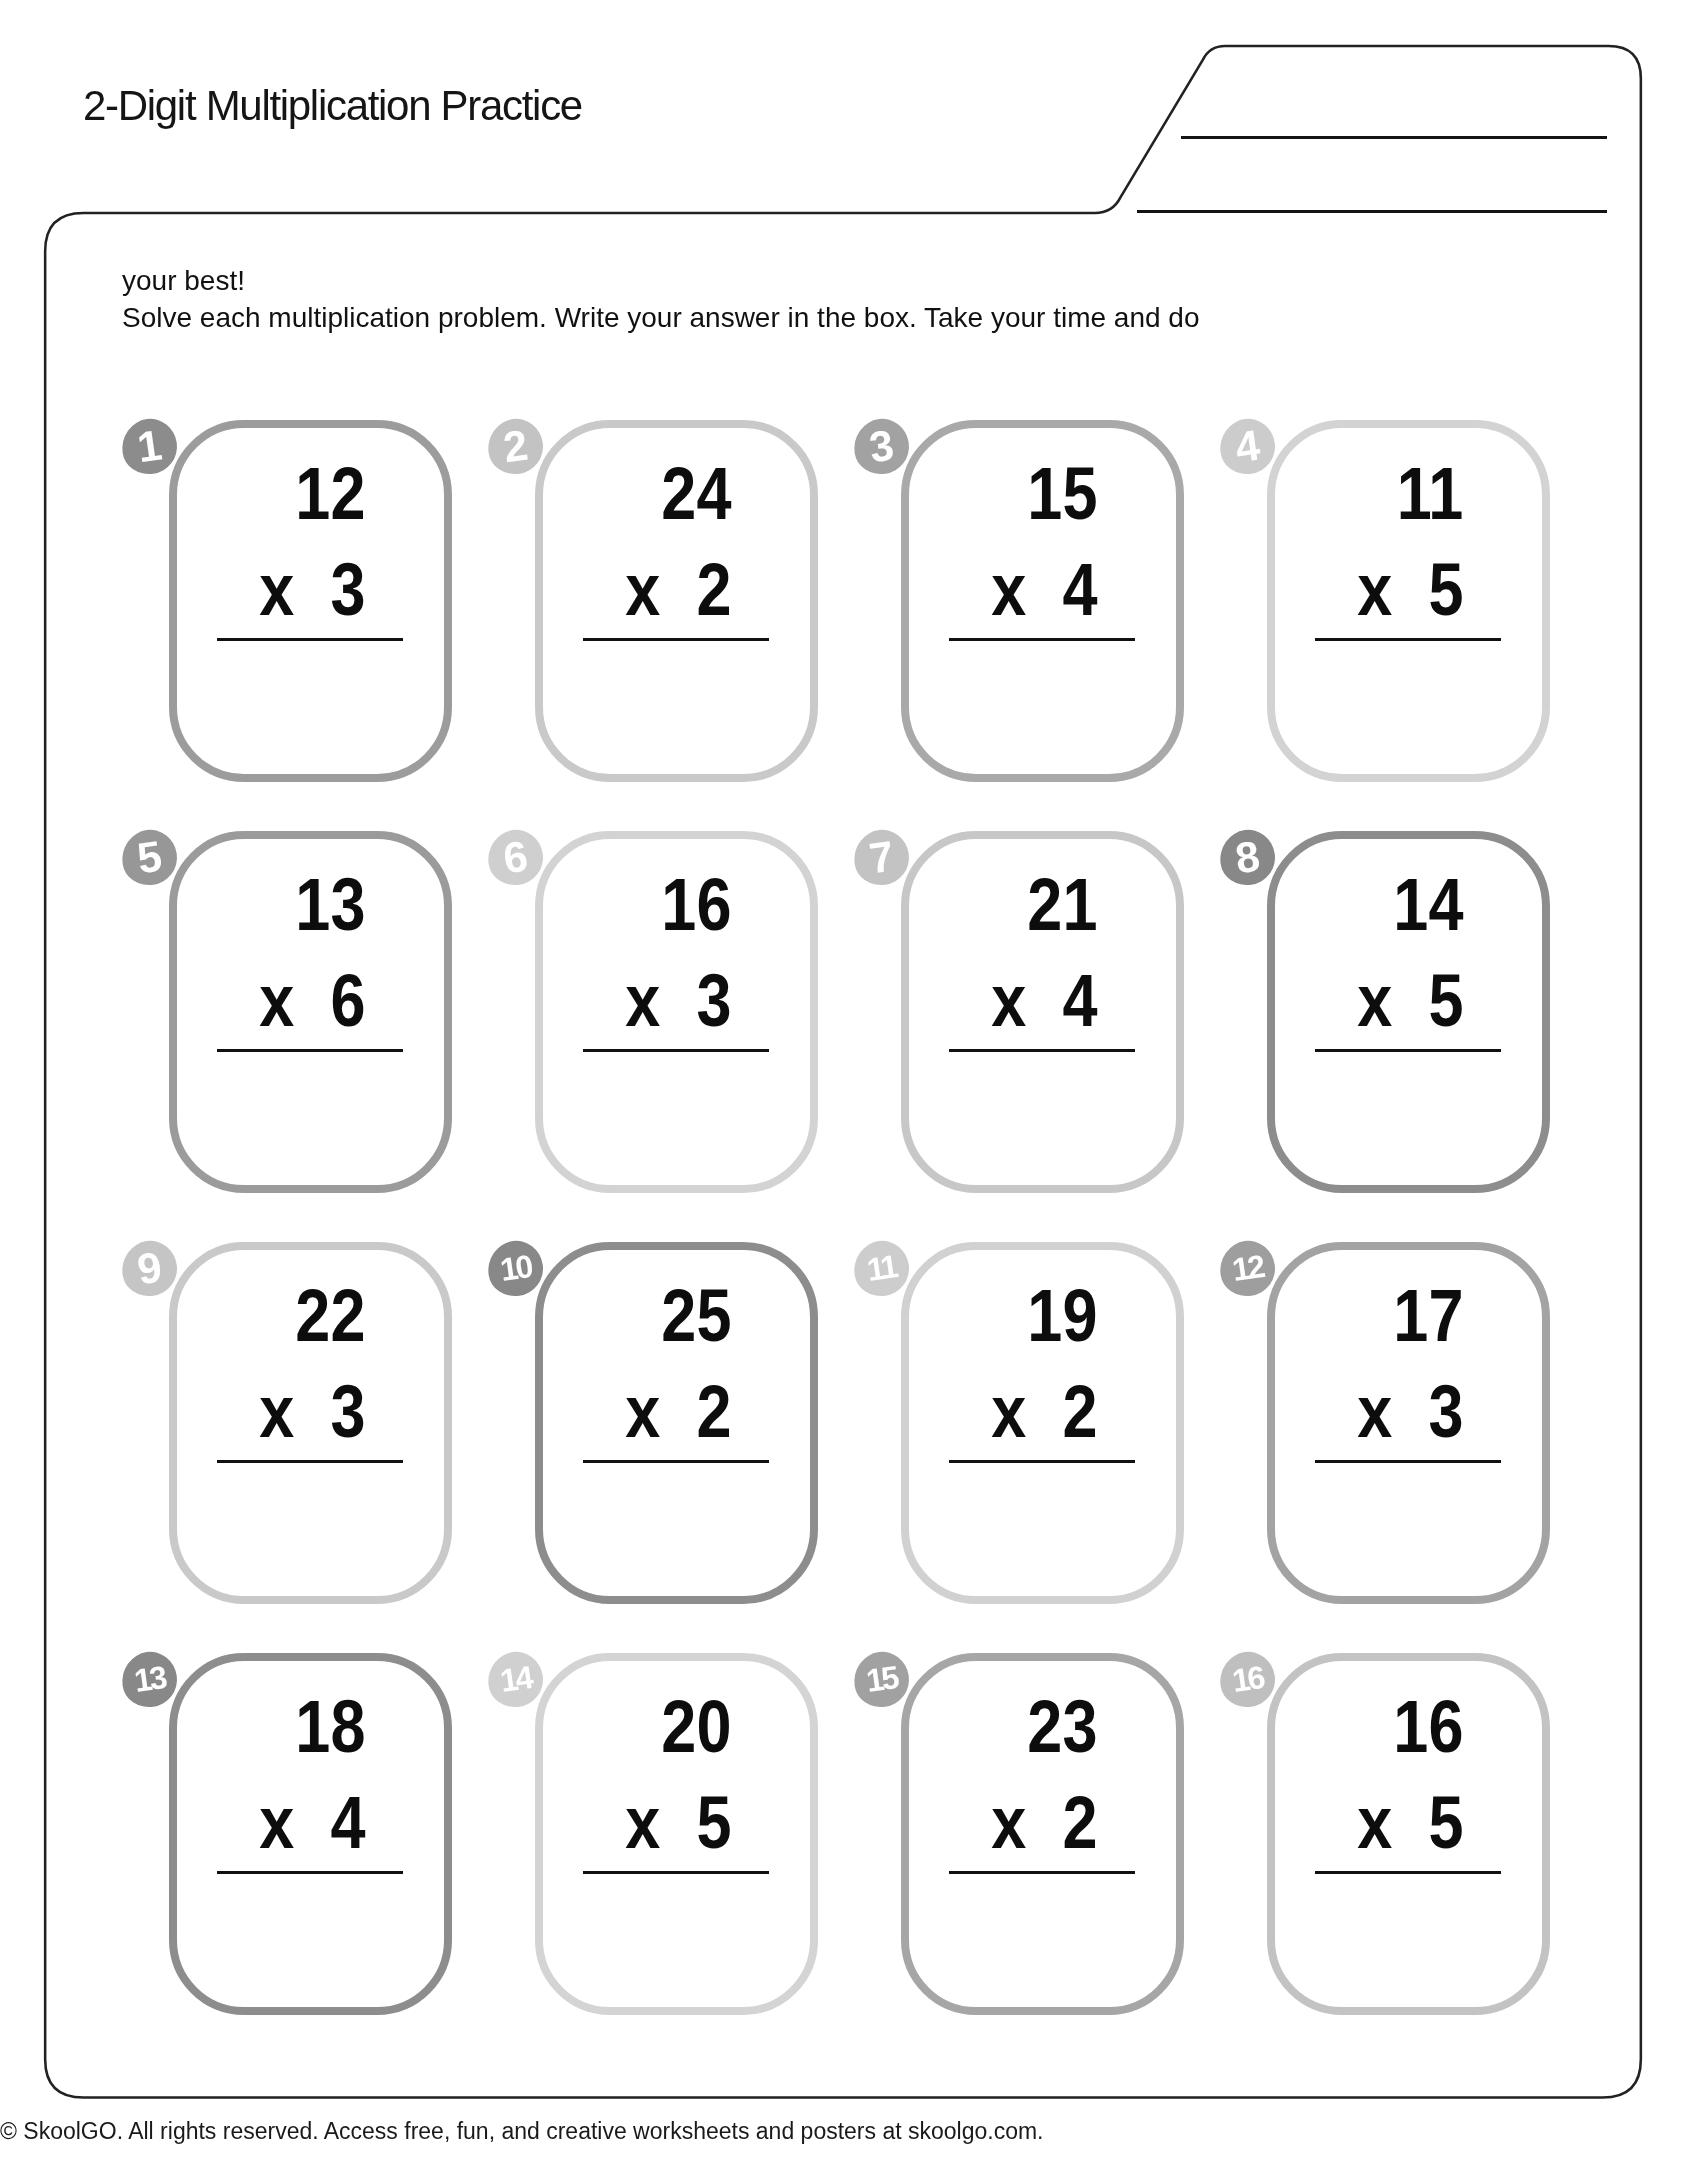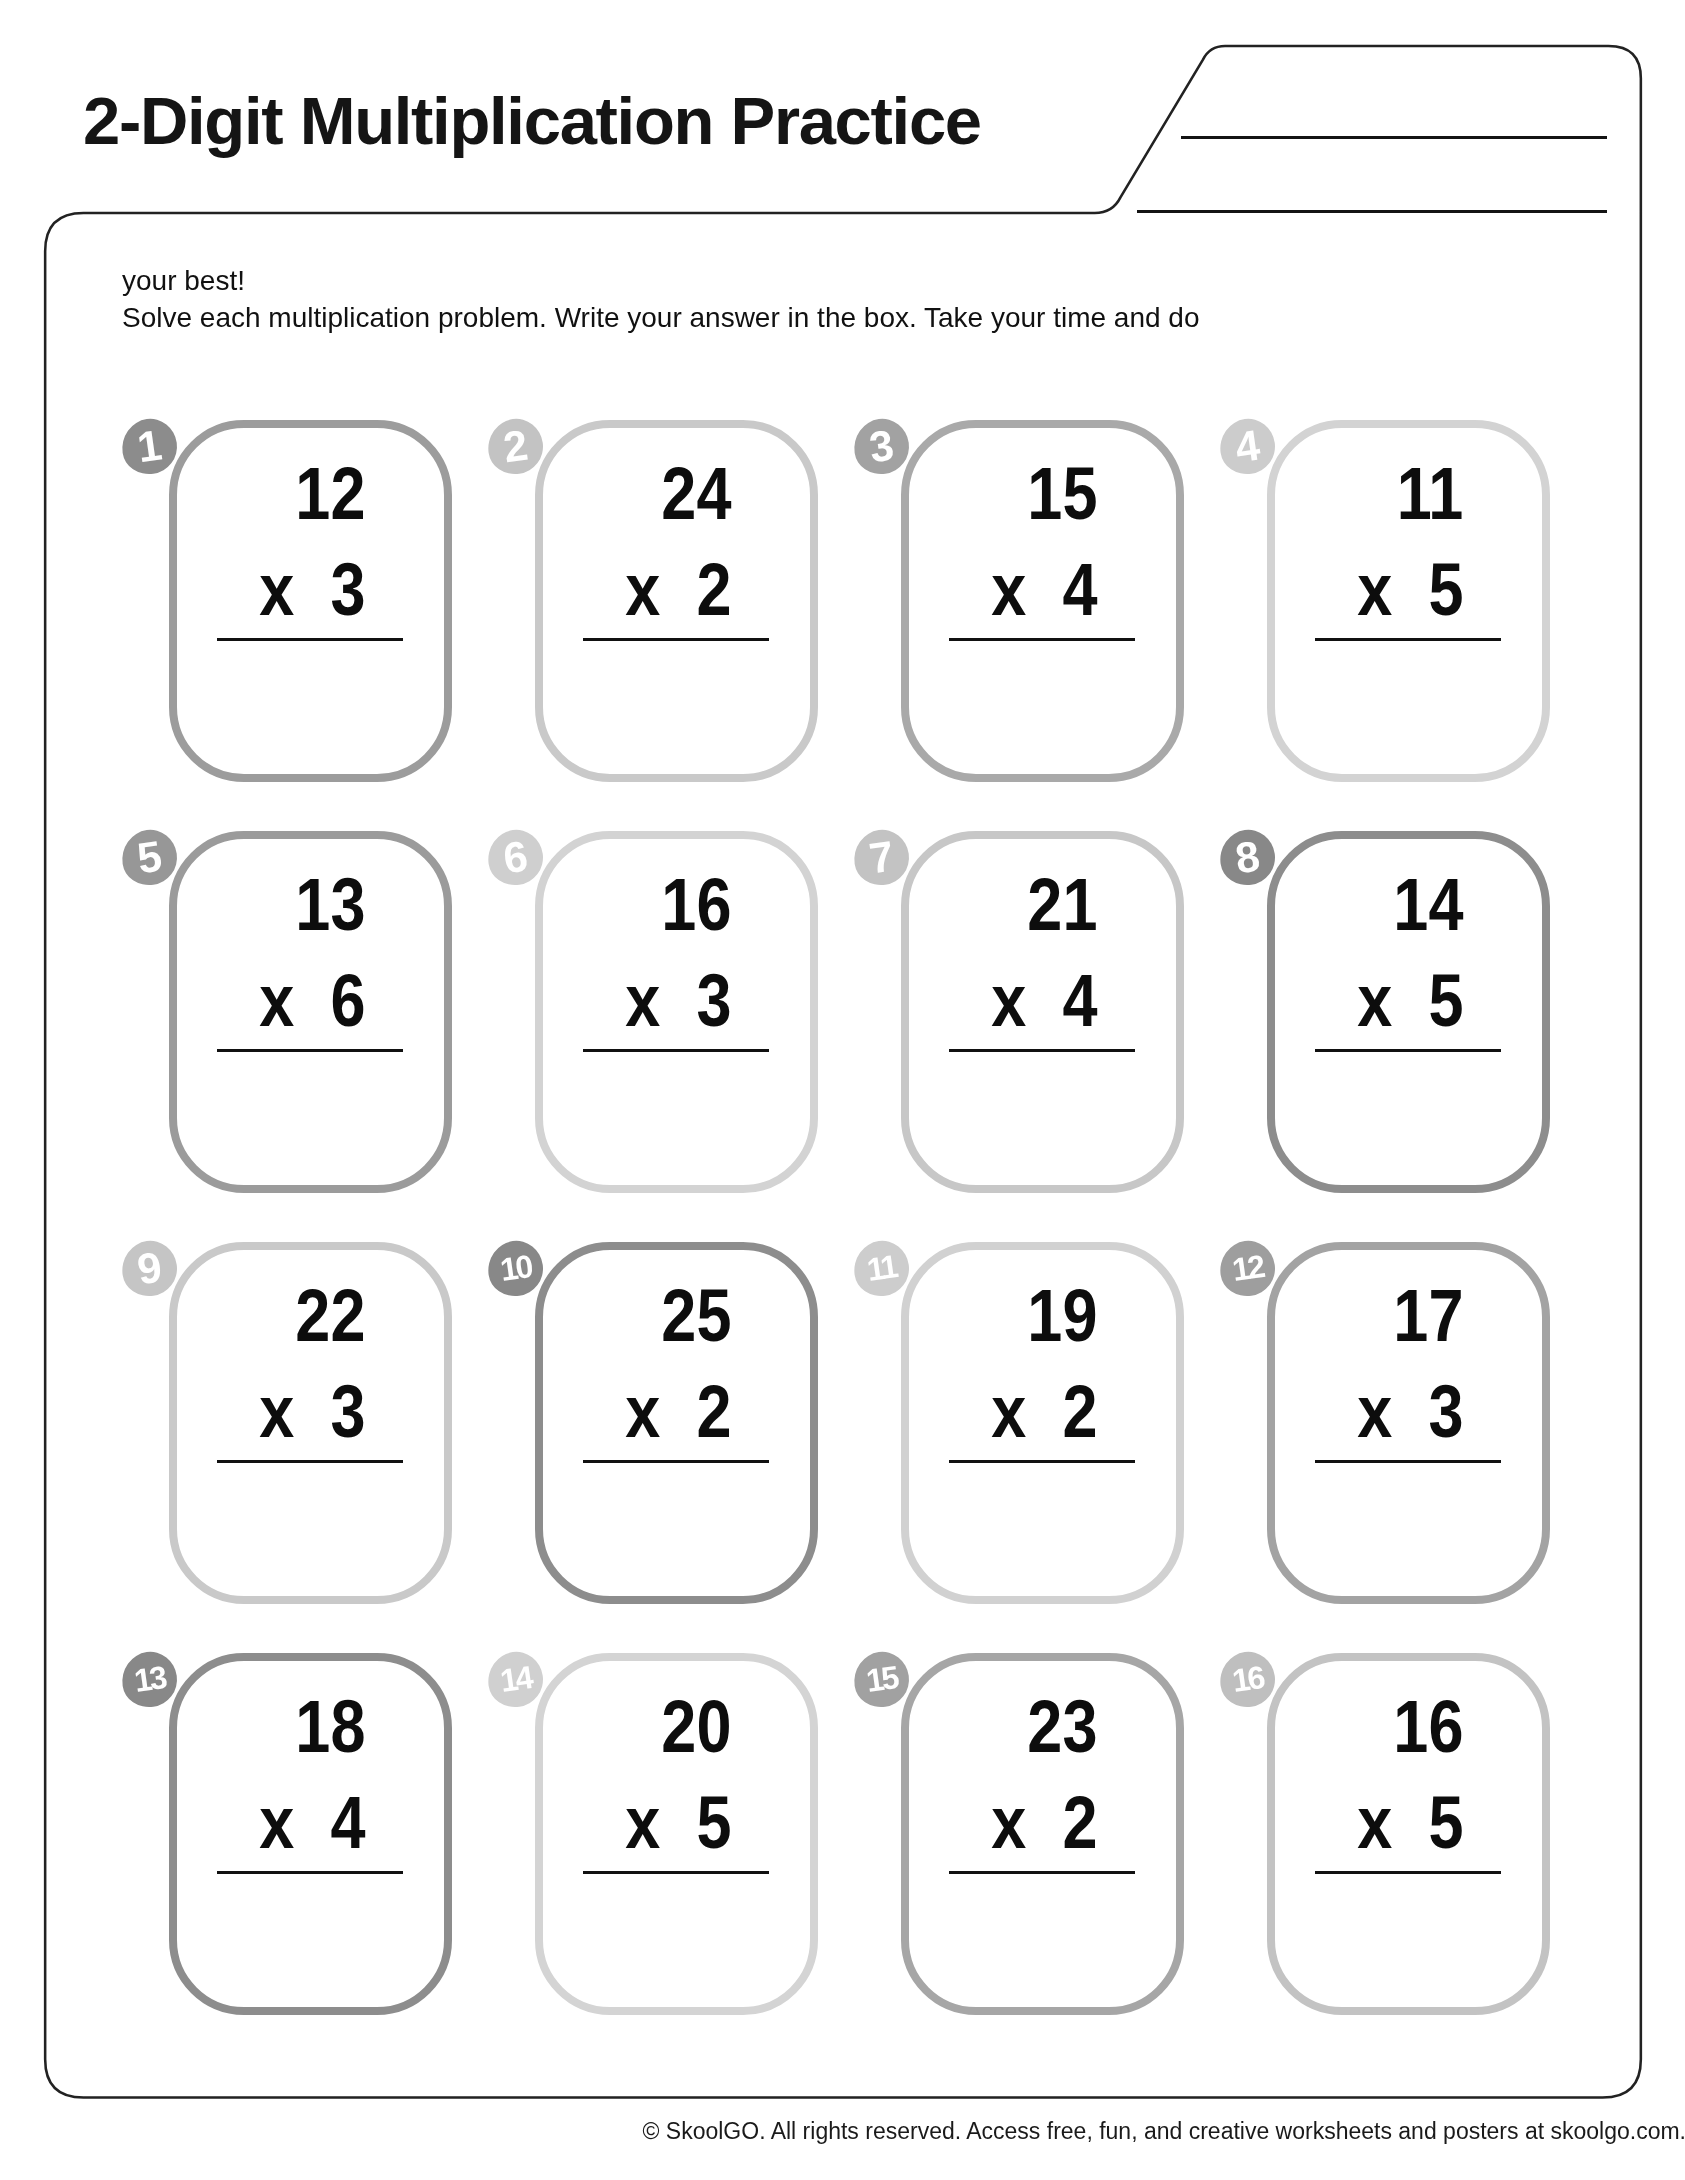--- a/index.html
+++ b/index.html
@@ -1,20 +1,20 @@
 <!DOCTYPE html>
 <html style="font-size:13.6px"><head>
 <meta charset="utf-8">
 <style>
   html,body{margin:0;padding:0;background:#fff;}
   .page{position:relative;width:1686px;height:2181px;background:#ffffff;overflow:hidden;
         font-family:"Liberation Sans",sans-serif;color:#111;}
   svg.chrome{position:absolute;left:0;top:0;width:1686px;height:2181px;}
 
-  .title{position:absolute;left:83px;top:82px;font-size:67px;font-weight:700;
+  .title{position:absolute;left:83px;top:82px;font-size:42px;font-weight:400;
          letter-spacing:-1.3px;color:#151515;white-space:nowrap;}
 
   .instructions{position:absolute;left:122px;top:262px;font-size:28px;line-height:37px;color:#111;}
 
   
   .tabline{position:absolute;height:2.6px;background:#141414;}
   .name-line{left:1181px;top:136px;width:426px;}
   .date-line{left:1137px;top:210px;width:470px;}
 
   
@@ -29,21 +29,21 @@
          font-weight:700;font-size:32px;letter-spacing:-2.6px;z-index:2;}
   .badge.single{font-size:43px;letter-spacing:0;}
   .num,.xrow{position:absolute;right:79px;font-size:75px;font-weight:700;color:#0d0d0d;
              line-height:1;white-space:nowrap;transform:scaleX(0.84);transform-origin:100% 50%;}
   .num{top:28px;}
   .xrow{top:124px;}
   .times{margin-right:43px;}
   .answer-line{position:absolute;left:40px;top:210px;width:186px;height:3.4px;background:#111;}
   .answer-box{position:absolute;left:17px;right:17px;top:220px;bottom:12px;border-radius:34px;}
 
-  .footer{position:absolute;left:0;right:0;top:2118px;text-align:right;font-size:23px;
+  .footer{position:absolute;left:0;right:0;top:2118px;text-align:left;font-size:23px;
           color:#1a1a1a;}
 </style>
 </head>
 <body>
 
 <div class="page">
 
   <svg class="chrome" viewBox="0 0 1979 2560">
     <path d="M 98 250 L 1285 250 Q 1306 250 1315 232 L 1412 70 Q 1420 54 1438 54
              L 1888 54 Q 1926 54 1926 92 L 1926 2417 Q 1926 2462 1881 2462

